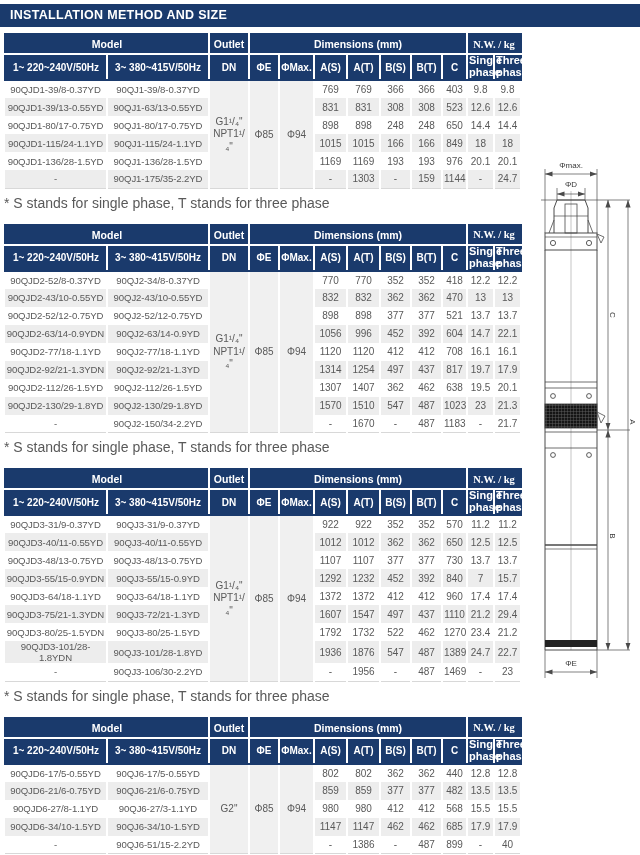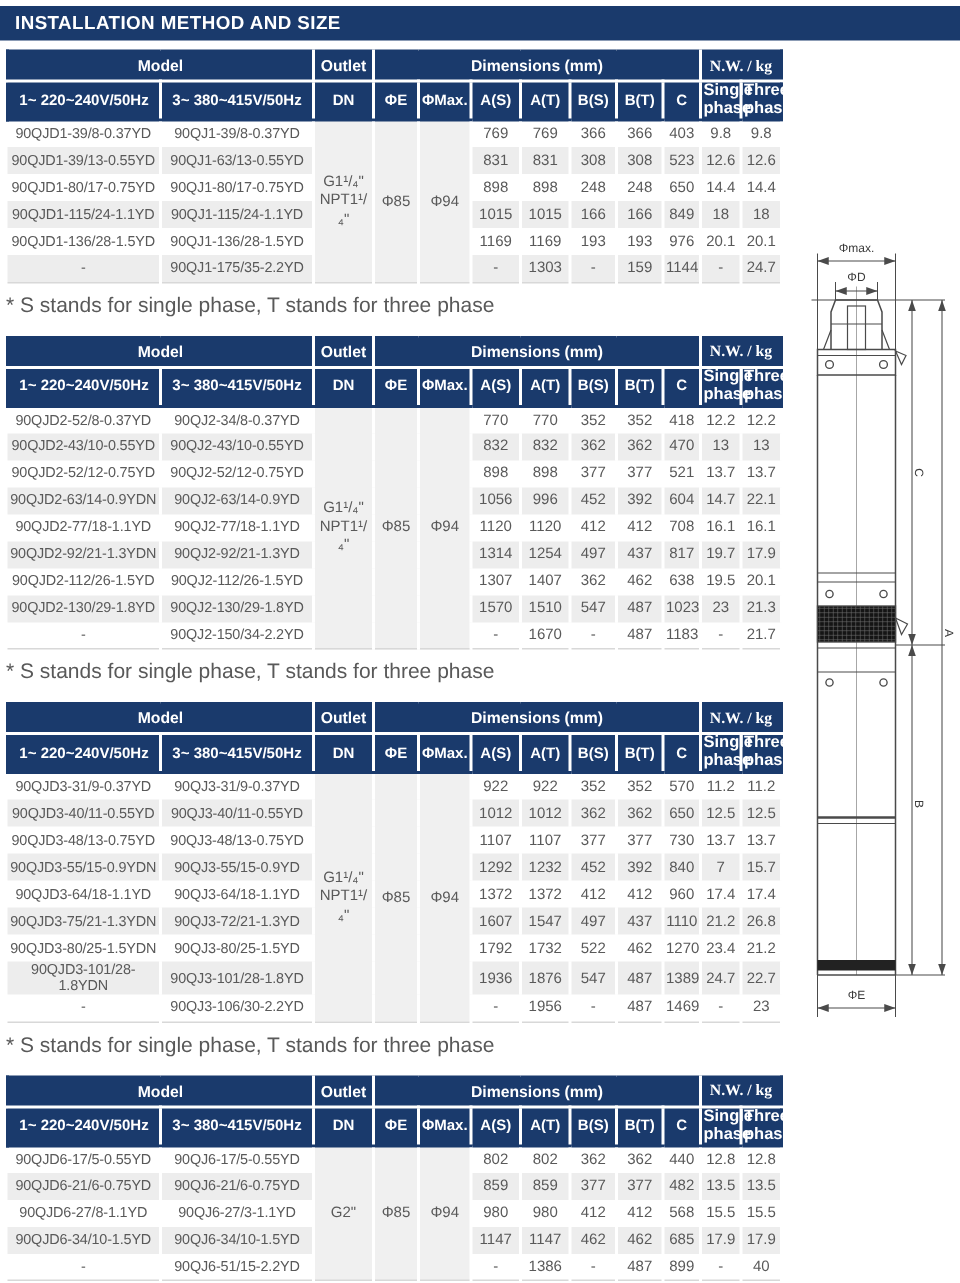--- a/index.html
+++ b/index.html
@@ -419,21 +419,21 @@
           </tr>
           <tr>
             <td class="model">90QJD3-75/21-1.3YDN</td>
             <td class="model">90QJ3-72/21-1.3YD</td>
             <td class="num">1607</td>
             <td class="num">1547</td>
             <td class="num">497</td>
             <td class="num">437</td>
             <td class="num">1110</td>
             <td class="num">21.2</td>
-            <td class="num">26.8</td>
+            <td class="num">29.4</td>
           </tr>
           <tr>
             <td class="model">90QJD3-80/25-1.5YDN</td>
             <td class="model">90QJ3-80/25-1.5YD</td>
             <td class="num">1792</td>
             <td class="num">1732</td>
             <td class="num">522</td>
             <td class="num">462</td>
             <td class="num">1270</td>
             <td class="num">23.4</td>

